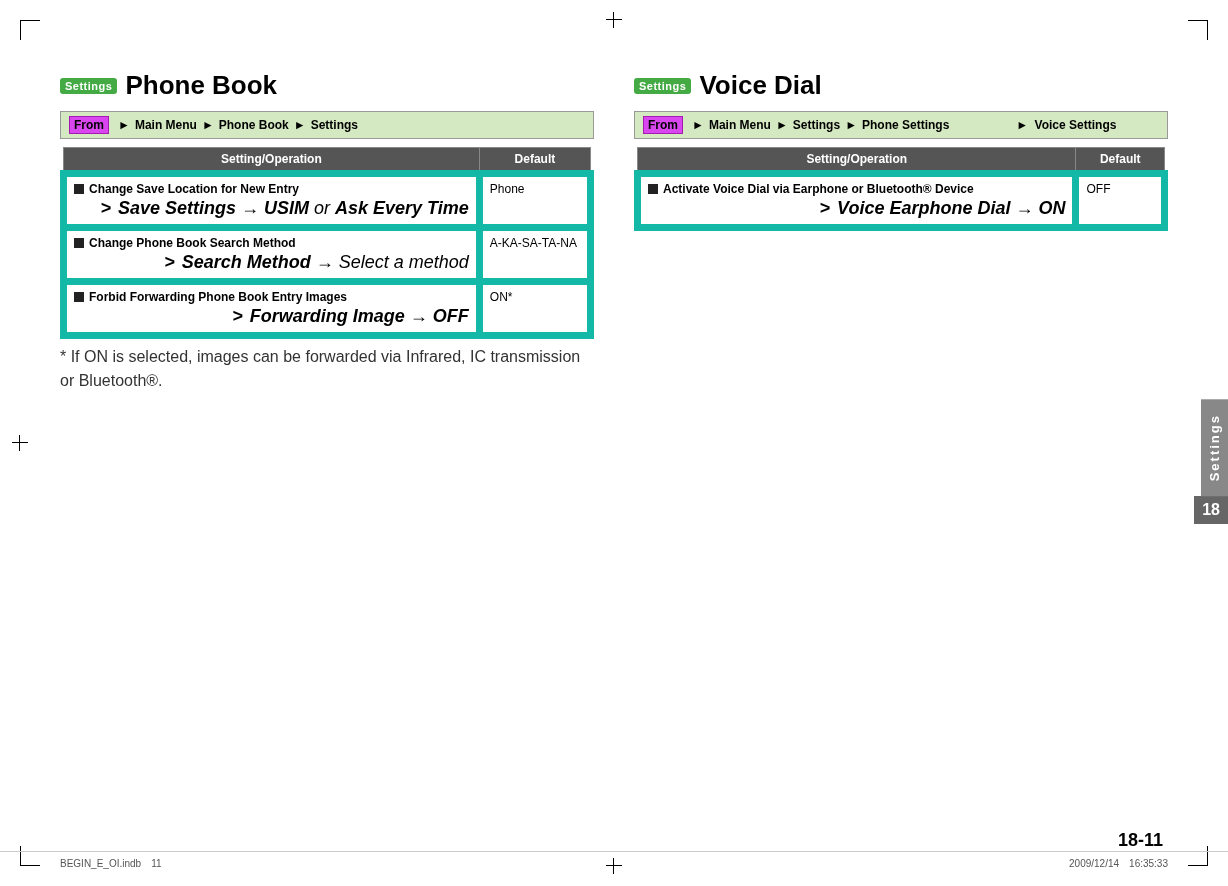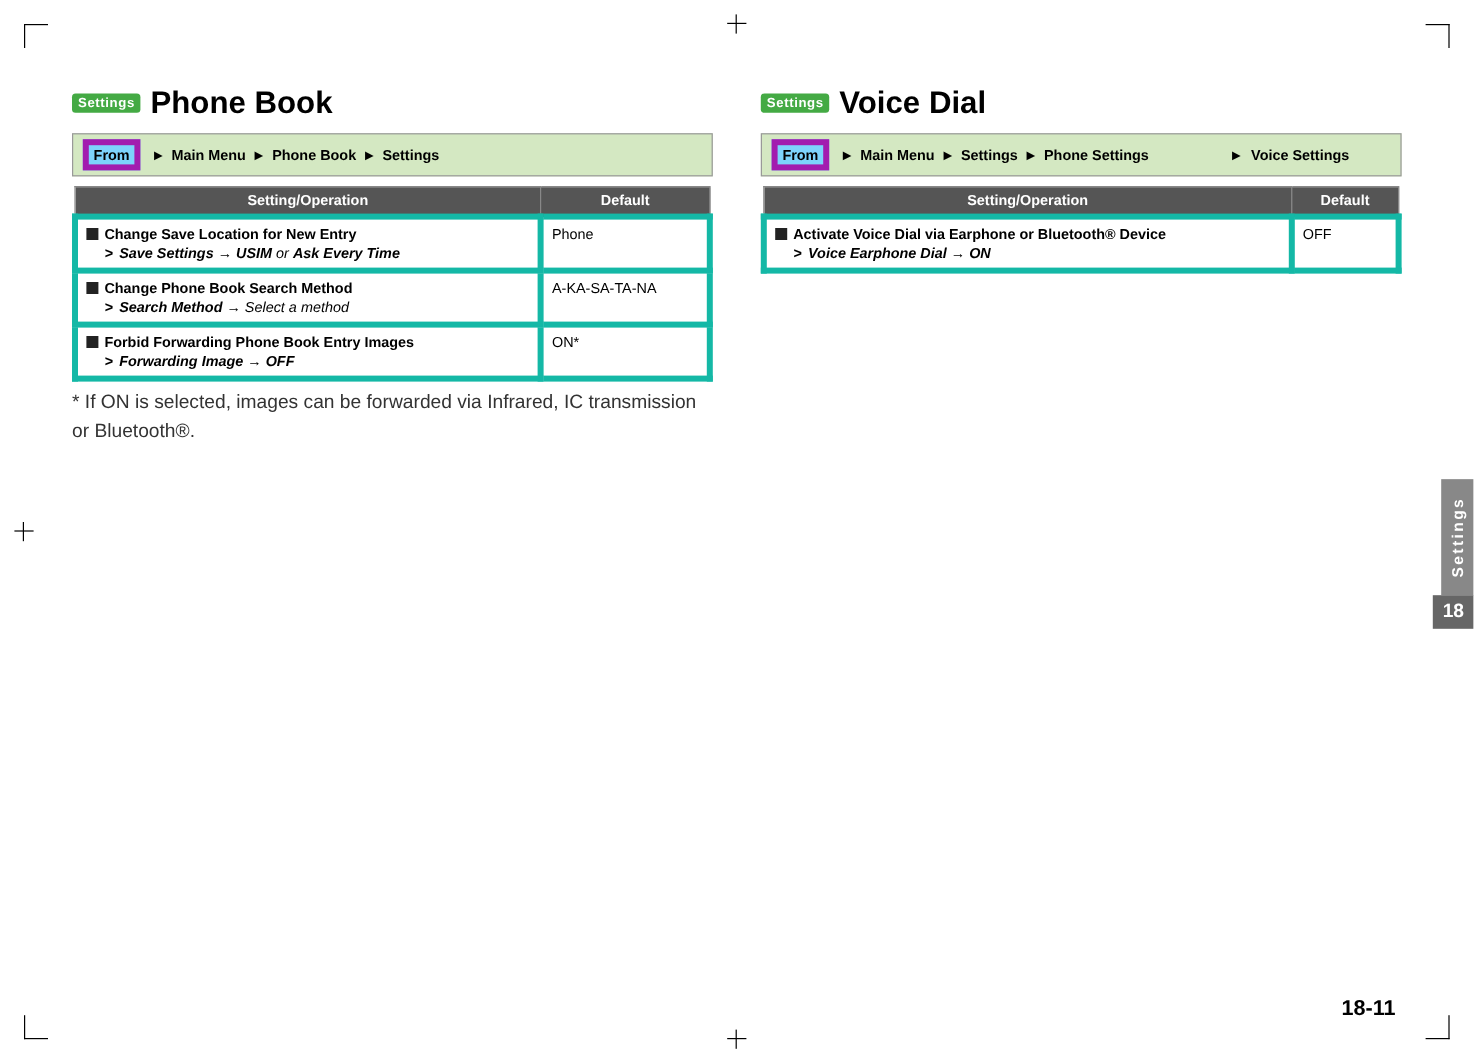--- a/index.html
+++ b/index.html
@@ -95,23 +95,23 @@
       padding: 4px 8px;
       margin-bottom: 8px;
       font-size: 12px;
       flex-wrap: wrap;
       gap: 2px;
     }
 
     .from-label {
       font-weight: bold;
       font-size: 12px;
-      border: 5px solid #a21caf;
+      border: 1px solid #a21caf;
       padding: 1px 4px;
-      background: #7dd3fc;
+      background: #d946ef;
       margin-right: 4px;
     }
 
     .arrow-right {
       font-size: 12px;
       margin: 0 3px;
       color: #000;
     }
 
     .nav-link {
@@ -131,21 +131,21 @@
       background: #555;
       color: #fff;
       text-align: center;
       padding: 4px 6px;
       font-size: 12px;
       font-weight: bold;
       border: 1px solid #888;
     }
 
     .settings-table td {
-      border: 5px solid #14b8a6;
+      border: 7px solid #14b8a6;
       padding: 5px 7px;
       vertical-align: top;
     }
 
     .settings-table td.default-col {
       text-align: left;
       white-space: nowrap;
       font-size: 12px;
       min-width: 70px;
     }
@@ -162,23 +162,24 @@
       display: inline-block;
       width: 10px;
       height: 10px;
       background: #222;
       min-width: 10px;
       margin-top: 2px;
     }
 
     .row-sub {
       font-style: italic;
-      font-size: 12px;
+      font-size: 18px;
       margin-top: 2px;
       padding-left: 15px;
+      text-align: right;
     }
 
     .arrow-sub {
       font-weight: bold;
       margin-right: 2px;
     }
 
     .footnote {
       font-size: 16px;
       color: #333;
@@ -379,14 +380,18 @@
 
   </div>
 
   <div class="side-tab-container">
     <div class="side-tab-text">Settings</div>
     <div class="side-tab-number">18</div>
   </div>
 
   <div class="page-number">18-11</div>
 
+  <div class="footer">
+    <span>BEGIN_E_OI.indb　11</span>
+    <span>2009/12/14　16:35:33</span>
+  </div>
 
 </div>
 
 </body></html>

